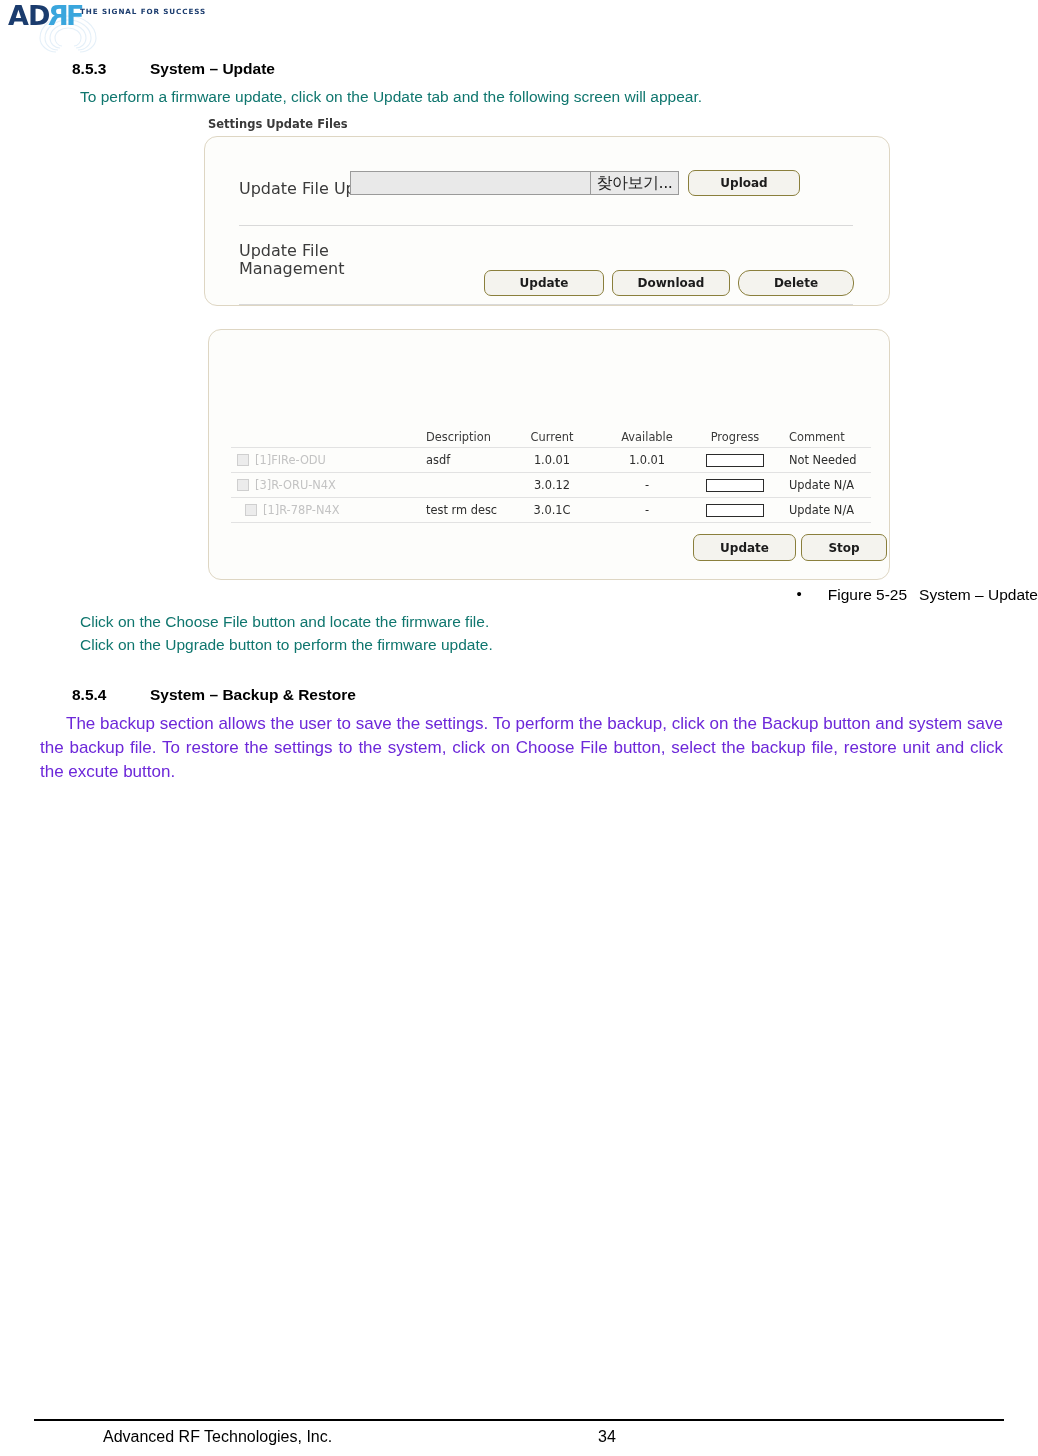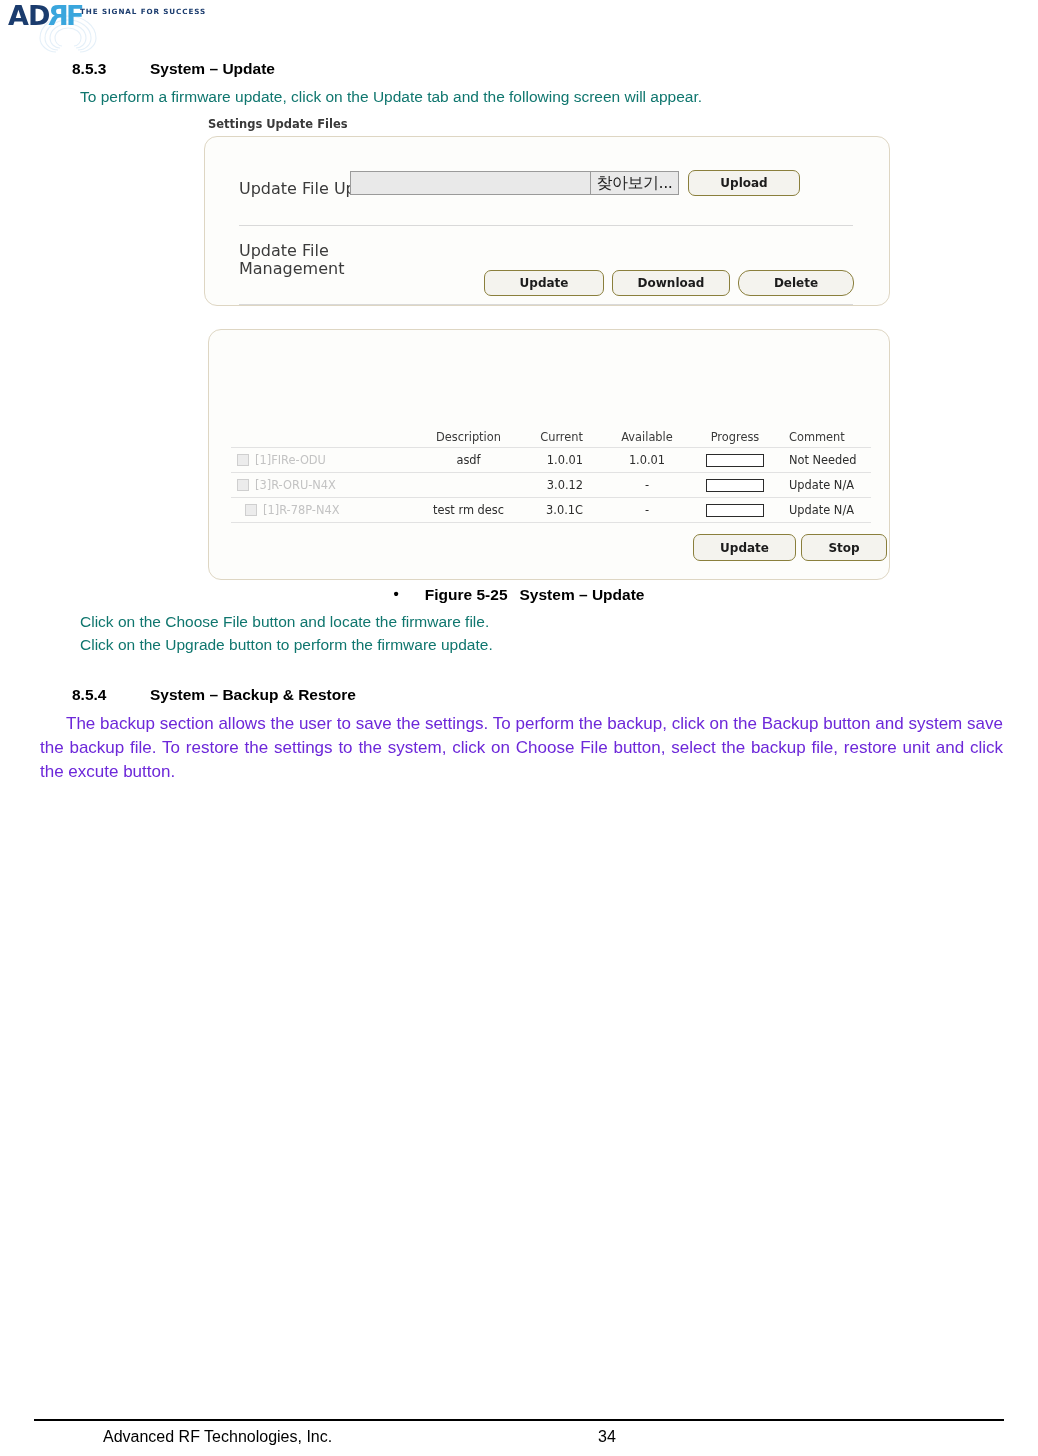--- a/index.html
+++ b/index.html
@@ -98,23 +98,23 @@
     color: #6d28d9;
     text-align: justify;
   }
   .para .indent { display: inline-block; width: 26px; }
 
   
   .fig-caption {
     position: absolute;
     left: 0;
     width: 1038px;
-    text-align: center;
-    font-family: "Liberation Sans", sans-serif;
-    font-weight: bold;
+    text-align: right;
+    font-family: "Liberation Sans", sans-serif;
+    font-weight: normal;
     font-size: 15.5px;
   }
   .fig-caption .bullet {
     display: inline-block;
     margin-right: 26px;
     font-size: 15px;
     vertical-align: 1px;
   }
   .fig-caption .gap { display: inline-block; width: 12px; }
 
@@ -223,22 +223,22 @@
     top: 50%;
     transform: translateY(-50%);
     font-family: "DejaVu Sans", sans-serif;
     font-size: 11.4px;
     color: #2d2d2d;
     white-space: nowrap;
   }
   .cell.hdr { color: #3a3a3a; }
   .cell.unit { color: #c3c3c3; }
   .c-unit  { left: 24px; }
-  .c-desc  { left: 195px; width: 85px; text-align: center; }
-  .c-cur   { left: 290px; width: 62px; text-align: right; }
+  .c-desc  { left: 195px; width: 85px; text-align: left; }
+  .c-cur   { left: 290px; width: 62px; text-align: center; }
   .c-avail { left: 385px; width: 62px; text-align: center; }
   .c-prog  { left: 470px; width: 68px; text-align: center; }
   .c-cmt   { left: 558px; width: 80px; text-align: left; }
 
   .chk {
     position: absolute;
     top: 50%;
     transform: translateY(-50%);
     left: 6px;
     width: 12px;

